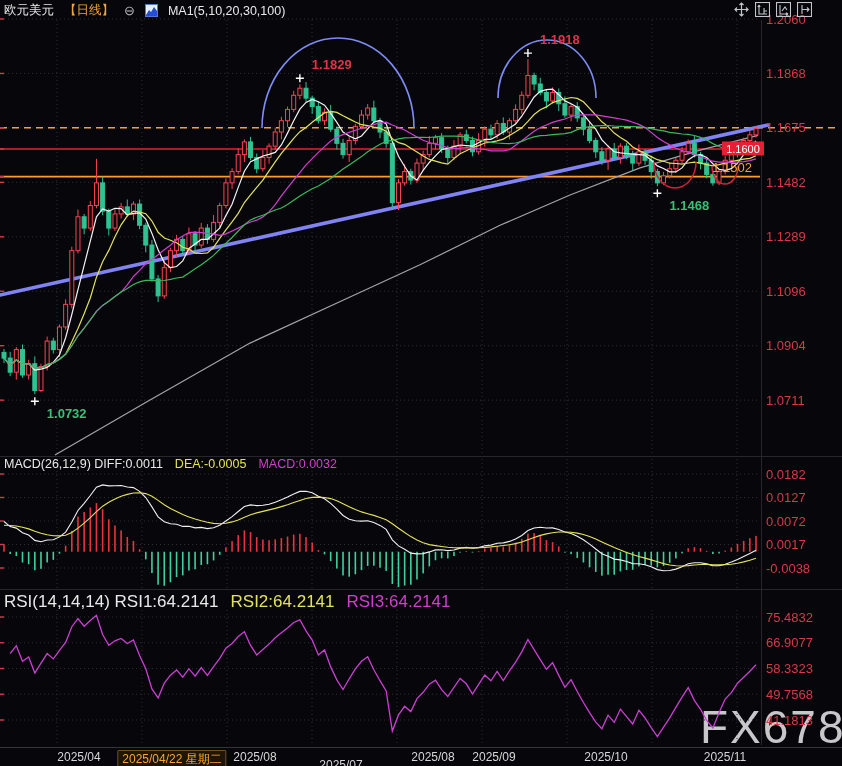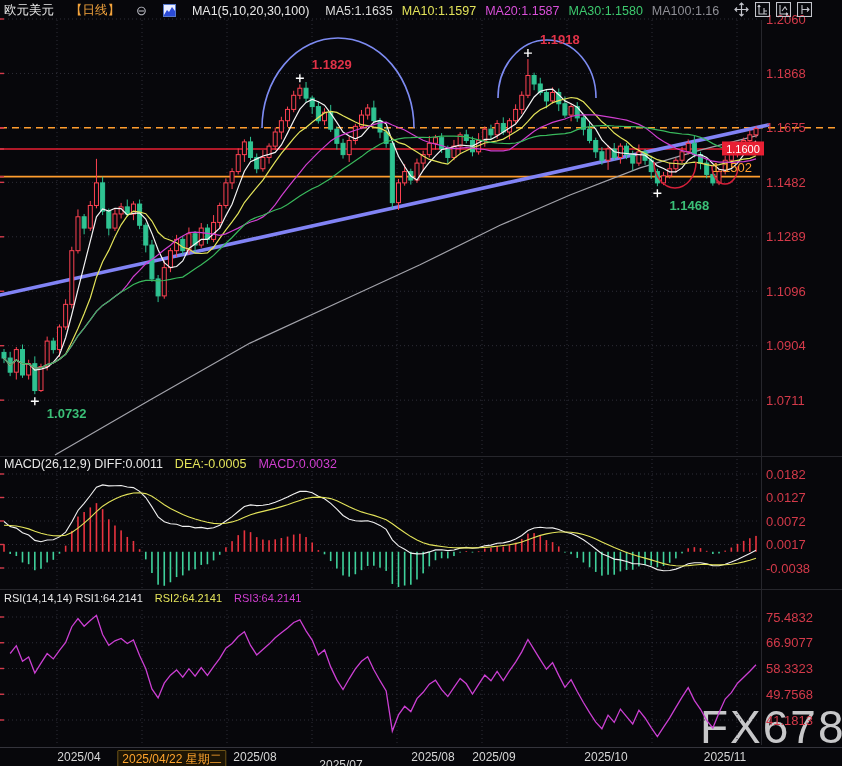--- a/index.html
+++ b/index.html
@@ -2,29 +2,29 @@
 <html><head>
 <meta charset="utf-8">
 <style>
   html,body{margin:0;padding:0;background:#000;}
   #app{position:relative;width:842px;height:766px;background:#07070b;overflow:hidden;
        font-family:"Liberation Sans",sans-serif;-webkit-font-smoothing:antialiased;}
   #watermark{position:absolute;left:700px;top:700px;font-size:46px;letter-spacing:2px;
        color:#d6d6d8;opacity:.93;z-index:1;font-weight:500;}
   #chart{position:absolute;left:0;top:0;z-index:2;}
   .ovl{position:absolute;z-index:3;white-space:nowrap;}
-  #header{left:4px;top:2px;font-size:12.5px;display:flex;align-items:center;gap:16px;color:#e8e8e8;}
+  #header{left:4px;top:2px;font-size:12.5px;display:flex;align-items:center;gap:10px;color:#e8e8e8;}
   #header .period{color:#f2a33c;}
   #header .collapse{color:#b9bac2;font-size:13px;line-height:13px;}
   #header .mas span{margin-right:9px;}
   #toolbar{right:30px;top:2px;display:flex;gap:6px;align-items:center;}
   .tbox{width:15px;height:15px;display:inline-block;}
   #macd-header{left:4px;top:457px;font-size:12.5px;text-align:center;}
   #macd-header span,#rsi-header span{margin-right:12px;}
-  #rsi-header{left:4px;top:592px;font-size:11px;}
+  #rsi-header{left:4px;top:592px;font-size:17px;}
   #xaxis{left:0;top:747px;width:842px;height:19px;border-top:1px solid #34343c;z-index:3;position:absolute;}
   .xlbl{position:absolute;top:2px;transform:translateX(-50%);font-size:12px;color:#d6d6d6;}
   .xlbl.xh{color:#ffa42d;background:#1d1505;border:1px solid #6e5418;padding:0 4px;border-radius:1px;}
 </style>
 </head>
 <body>
 <div id="app">
 
 <div id="watermark">FX678</div>
 
@@ -542,21 +542,20 @@
   <span>欧元美元</span>
       <span class="period">【日线】</span>
   <span class="collapse">⊖</span>
   <span style="display:inline-block;width:13px;height:13px;">
     <svg width="13" height="13">
           <rect x="0.5" y="0.5" width="12" height="12" fill="#e8edff" stroke="#5577cc"></rect>
       <path d="M1,11 L4,6 L6,8 L9,3 L12,7 L12,12 L1,12 Z" fill="#2b4bd7"></path>
         </svg>
   </span>
   <span>MA1(5,10,20,30,100)</span>
-  <span class="mas" id="ma-values"><span style="color: rgb(220, 220, 220);">MA5:1.1635</span><span style="color: rgb(227, 227, 90);">MA10:1.1597</span><span style="color: rgb(216, 79, 216);">MA20:1.1587</span><span style="color: rgb(61, 201, 110);">MA30:1.1580</span><span style="color: rgb(143, 143, 150);">MA100:1.16</span></span>
 </div>
 
 <div id="toolbar" class="ovl">
   <span class="tbox">
     <svg width="15" height="15" stroke="#c4c5cc" stroke-width="1.2" fill="none">
       <path d="M7.5,1 V14 M1,7.5 H14 M5.5,3 L7.5,1 L9.5,3 M5.5,12 L7.5,14 L9.5,12 M3,5.5 L1,7.5 L3,9.5 M12,5.5 L14,7.5 L12,9.5"></path>
     </svg></span>
   <span class="tbox">
     <svg width="15" height="15" stroke="#c4c5cc" stroke-width="1.1" fill="none">
       <rect x="0.5" y="0.5" width="14" height="14"></rect>

